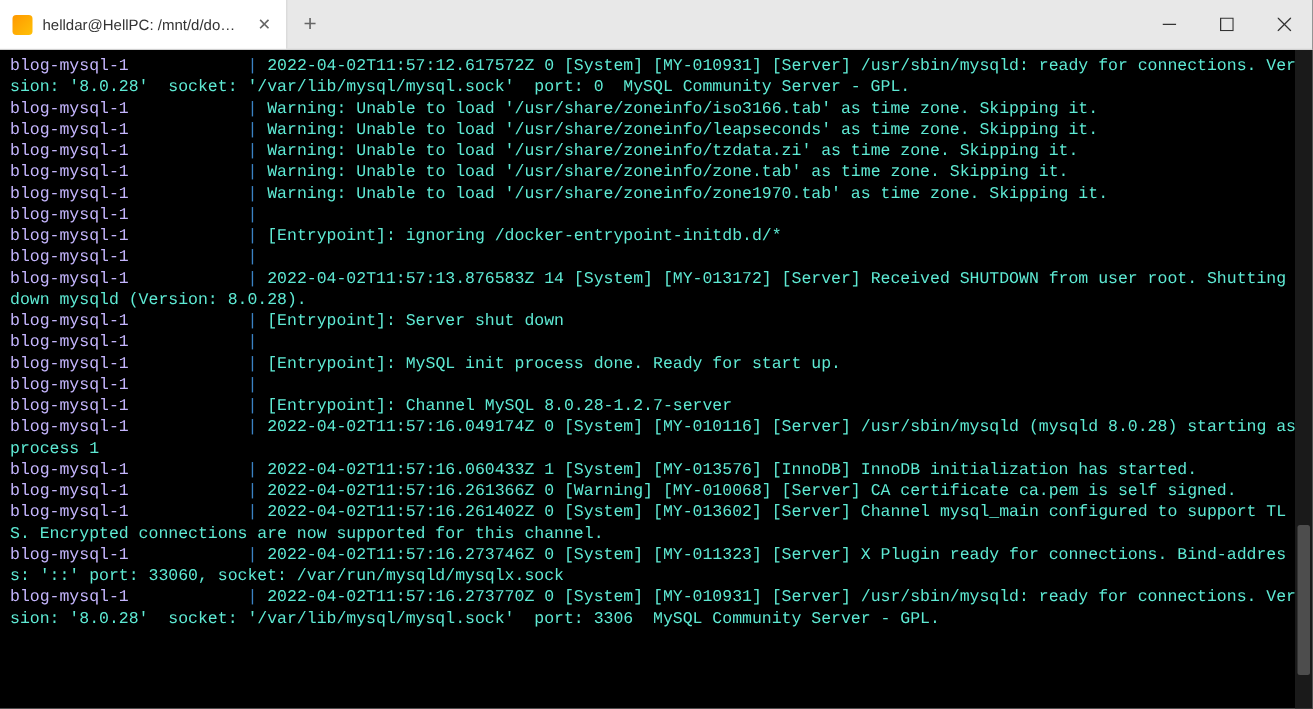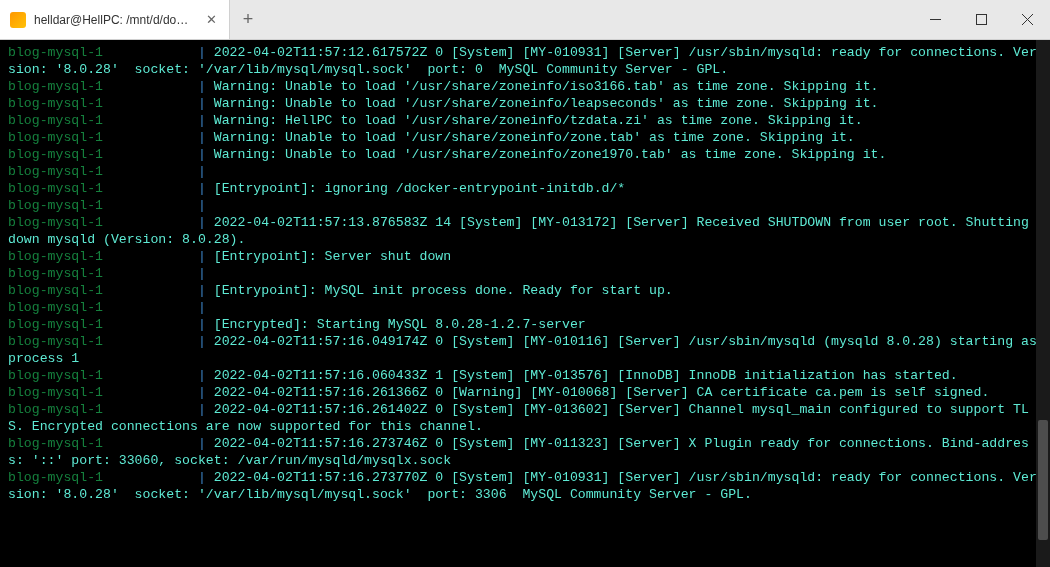--- a/index.html
+++ b/index.html
@@ -77,21 +77,21 @@
       font-family: 'Consolas', 'Courier New', monospace;
       font-size: 13.2px;
       line-height: 17px;
       color: #ccc;
       position: relative;
     }
     .line {
       white-space: pre-wrap;
       word-break: break-all;
     }
-    .prefix { color: #15803d; }
+    .prefix { color: #c4b5fd; }
     .pipe { color: #3b82c4; }
     .msg { color: #5eead4; }
     .scrollbar {
       position: absolute;
       right: 0;
       top: 0;
       width: 14px;
       height: 100%;
       background: #1a1a1a;
     }
@@ -131,32 +131,32 @@
           <line x1="11" y1="0" x2="0" y2="11" stroke="#333" stroke-width="1"></line>
         </svg>
     </div>
   </div>
 </div>
 
 <div class="terminal" id="terminal-body">
   <div class="line"><span class="prefix">blog-mysql-1</span><span class="msg">            </span><span class="pipe">| </span><span class="msg">2022-04-02T11:57:12.617572Z 0 [System] [MY-010931] [Server] /usr/sbin/mysqld: ready for connections. Version: '8.0.28'  socket: '/var/lib/mysql/mysql.sock'  port: 0  MySQL Community Server - GPL.</span></div>
     <div class="line"><span class="prefix">blog-mysql-1</span><span class="msg">            </span><span class="pipe">| </span><span class="msg">Warning: Unable to load '/usr/share/zoneinfo/iso3166.tab' as time zone. Skipping it.</span></div>
     <div class="line"><span class="prefix">blog-mysql-1</span><span class="msg">            </span><span class="pipe">| </span><span class="msg">Warning: Unable to load '/usr/share/zoneinfo/leapseconds' as time zone. Skipping it.</span></div>
-    <div class="line"><span class="prefix">blog-mysql-1</span><span class="msg">            </span><span class="pipe">| </span><span class="msg">Warning: HellPC to load '/usr/share/zoneinfo/tzdata.zi' as time zone. Skipping it.</span></div>
+    <div class="line"><span class="prefix">blog-mysql-1</span><span class="msg">            </span><span class="pipe">| </span><span class="msg">Warning: Unable to load '/usr/share/zoneinfo/tzdata.zi' as time zone. Skipping it.</span></div>
     <div class="line"><span class="prefix">blog-mysql-1</span><span class="msg">            </span><span class="pipe">| </span><span class="msg">Warning: Unable to load '/usr/share/zoneinfo/zone.tab' as time zone. Skipping it.</span></div>
     <div class="line"><span class="prefix">blog-mysql-1</span><span class="msg">            </span><span class="pipe">| </span><span class="msg">Warning: Unable to load '/usr/share/zoneinfo/zone1970.tab' as time zone. Skipping it.</span></div>
     <div class="line"><span class="prefix">blog-mysql-1</span><span class="msg">            </span><span class="pipe">| </span><span class="msg"></span></div>
     <div class="line"><span class="prefix">blog-mysql-1</span><span class="msg">            </span><span class="pipe">| </span><span class="msg">[Entrypoint]: ignoring /docker-entrypoint-initdb.d/*</span></div>
     <div class="line"><span class="prefix">blog-mysql-1</span><span class="msg">            </span><span class="pipe">| </span><span class="msg"></span></div>
     <div class="line"><span class="prefix">blog-mysql-1</span><span class="msg">            </span><span class="pipe">| </span><span class="msg">2022-04-02T11:57:13.876583Z 14 [System] [MY-013172] [Server] Received SHUTDOWN from user root. Shutting down mysqld (Version: 8.0.28).</span></div>
     <div class="line"><span class="prefix">blog-mysql-1</span><span class="msg">            </span><span class="pipe">| </span><span class="msg">[Entrypoint]: Server shut down</span></div>
     <div class="line"><span class="prefix">blog-mysql-1</span><span class="msg">            </span><span class="pipe">| </span><span class="msg"></span></div>
     <div class="line"><span class="prefix">blog-mysql-1</span><span class="msg">            </span><span class="pipe">| </span><span class="msg">[Entrypoint]: MySQL init process done. Ready for start up.</span></div>
     <div class="line"><span class="prefix">blog-mysql-1</span><span class="msg">            </span><span class="pipe">| </span><span class="msg"></span></div>
-    <div class="line"><span class="prefix">blog-mysql-1</span><span class="msg">            </span><span class="pipe">| </span><span class="msg">[Encrypted]: Starting MySQL 8.0.28-1.2.7-server</span></div>
+    <div class="line"><span class="prefix">blog-mysql-1</span><span class="msg">            </span><span class="pipe">| </span><span class="msg">[Entrypoint]: Channel MySQL 8.0.28-1.2.7-server</span></div>
     <div class="line"><span class="prefix">blog-mysql-1</span><span class="msg">            </span><span class="pipe">| </span><span class="msg">2022-04-02T11:57:16.049174Z 0 [System] [MY-010116] [Server] /usr/sbin/mysqld (mysqld 8.0.28) starting as process 1</span></div>
     <div class="line"><span class="prefix">blog-mysql-1</span><span class="msg">            </span><span class="pipe">| </span><span class="msg">2022-04-02T11:57:16.060433Z 1 [System] [MY-013576] [InnoDB] InnoDB initialization has started.</span></div>
     <div class="line"><span class="prefix">blog-mysql-1</span><span class="msg">            </span><span class="pipe">| </span><span class="msg">2022-04-02T11:57:16.261366Z 0 [Warning] [MY-010068] [Server] CA certificate ca.pem is self signed.</span></div>
     <div class="line"><span class="prefix">blog-mysql-1</span><span class="msg">            </span><span class="pipe">| </span><span class="msg">2022-04-02T11:57:16.261402Z 0 [System] [MY-013602] [Server] Channel mysql_main configured to support TLS. Encrypted connections are now supported for this channel.</span></div>
     <div class="line"><span class="prefix">blog-mysql-1</span><span class="msg">            </span><span class="pipe">| </span><span class="msg">2022-04-02T11:57:16.273746Z 0 [System] [MY-011323] [Server] X Plugin ready for connections. Bind-address: '::' port: 33060, socket: /var/run/mysqld/mysqlx.sock</span></div>
     <div class="line"><span class="prefix">blog-mysql-1</span><span class="msg">            </span><span class="pipe">| </span><span class="msg">2022-04-02T11:57:16.273770Z 0 [System] [MY-010931] [Server] /usr/sbin/mysqld: ready for connections. Version: '8.0.28'  socket: '/var/lib/mysql/mysql.sock'  port: 3306  MySQL Community Server - GPL.</span></div>
     <div class="scrollbar">
     <div class="scroll-thumb" id="scroll-thumb" style="top: 380px; height: 120px;"></div>
   </div>
 </div>

